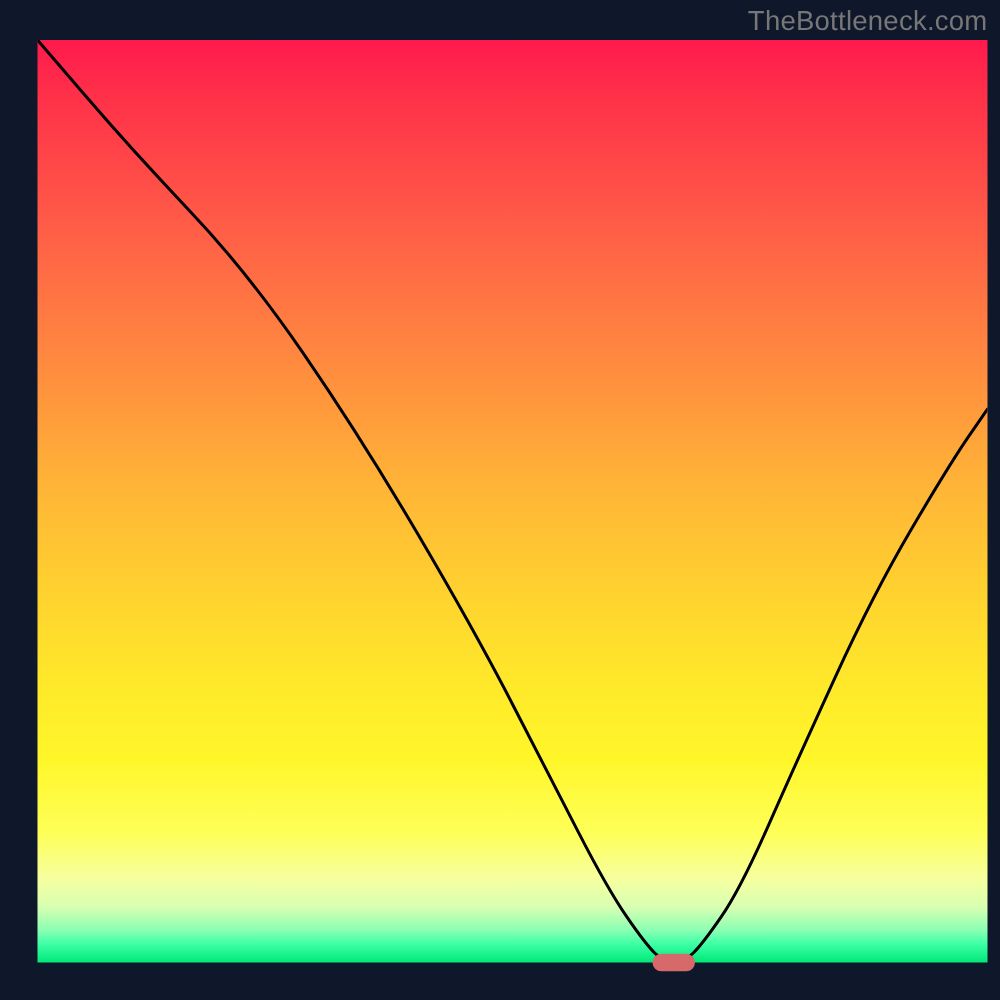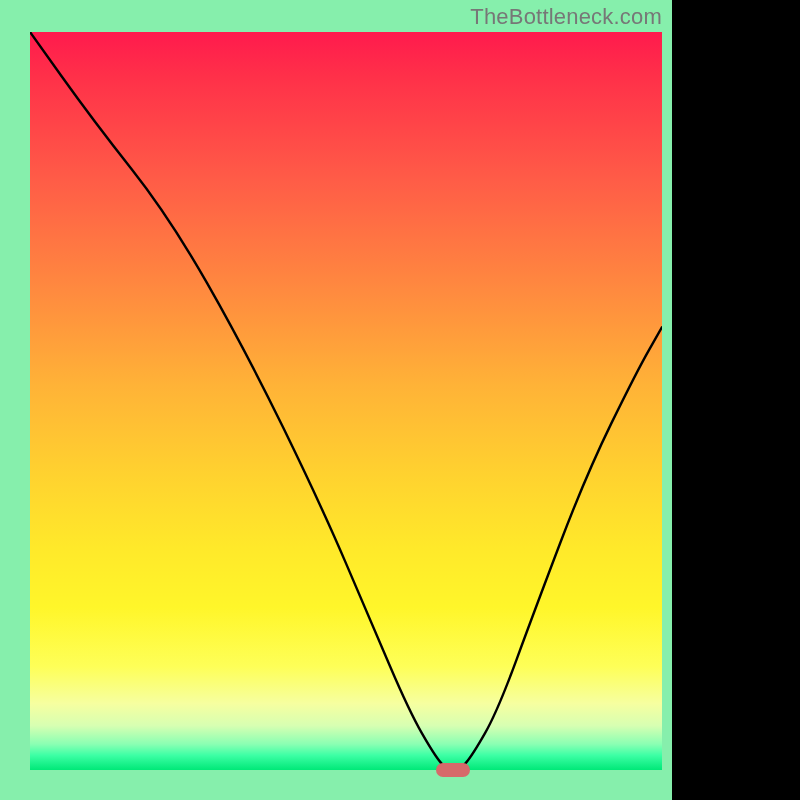--- a/index.html
+++ b/index.html
@@ -6,23 +6,23 @@
     margin: 0;
     padding: 0;
     width: 800px;
     height: 800px;
     background: #000;
     overflow: hidden;
     font-family: Arial, Helvetica, sans-serif;
   }
   .frame {
     position: relative;
-    width: 672px;
+    width: 800px;
     height: 800px;
-    background: #86efac;
+    background: #0f172a;
   }
   .watermark {
     position: absolute;
     top: 4px;
     right: 10px;
     color: #777;
     font-size: 22px;
     font-weight: 500;
     letter-spacing: 0.2px;
     z-index: 10;

